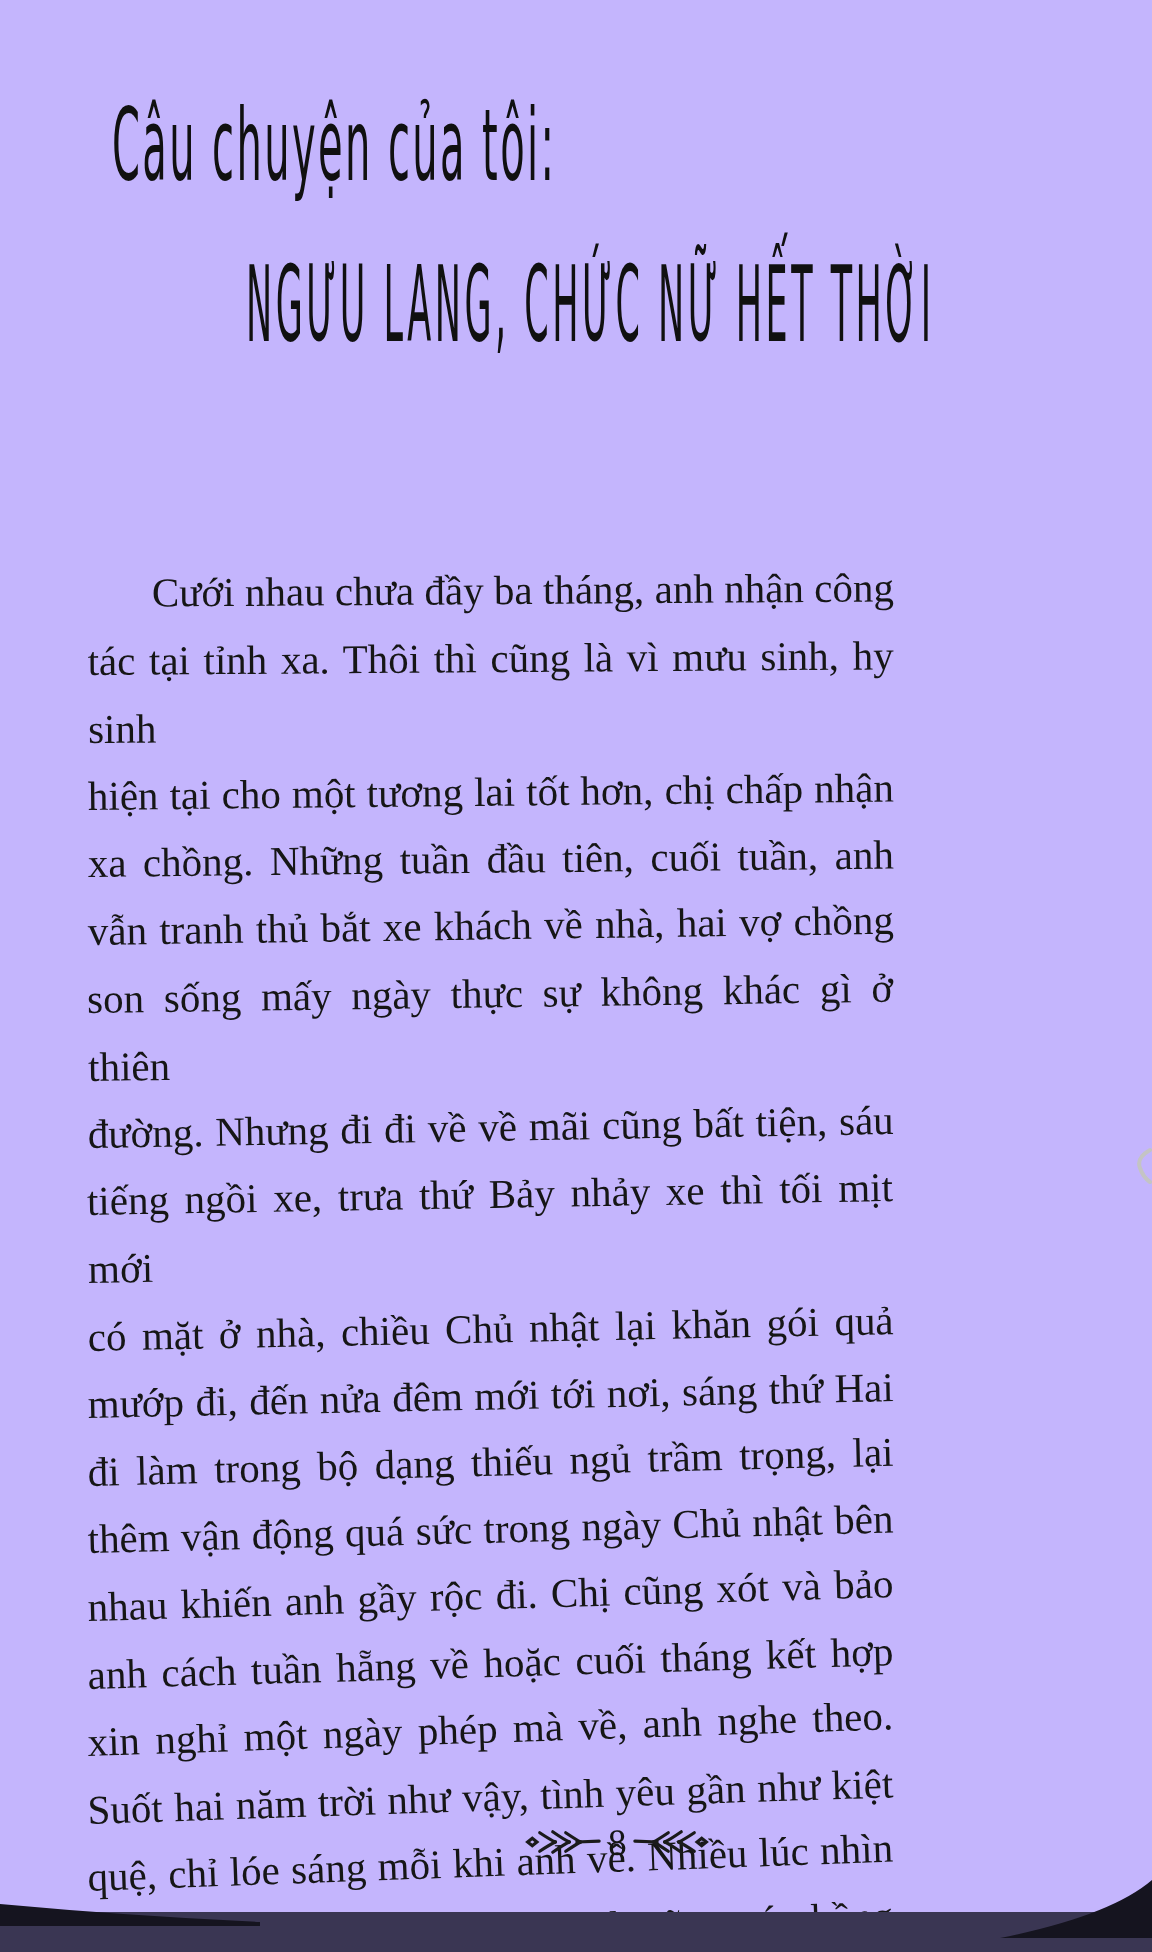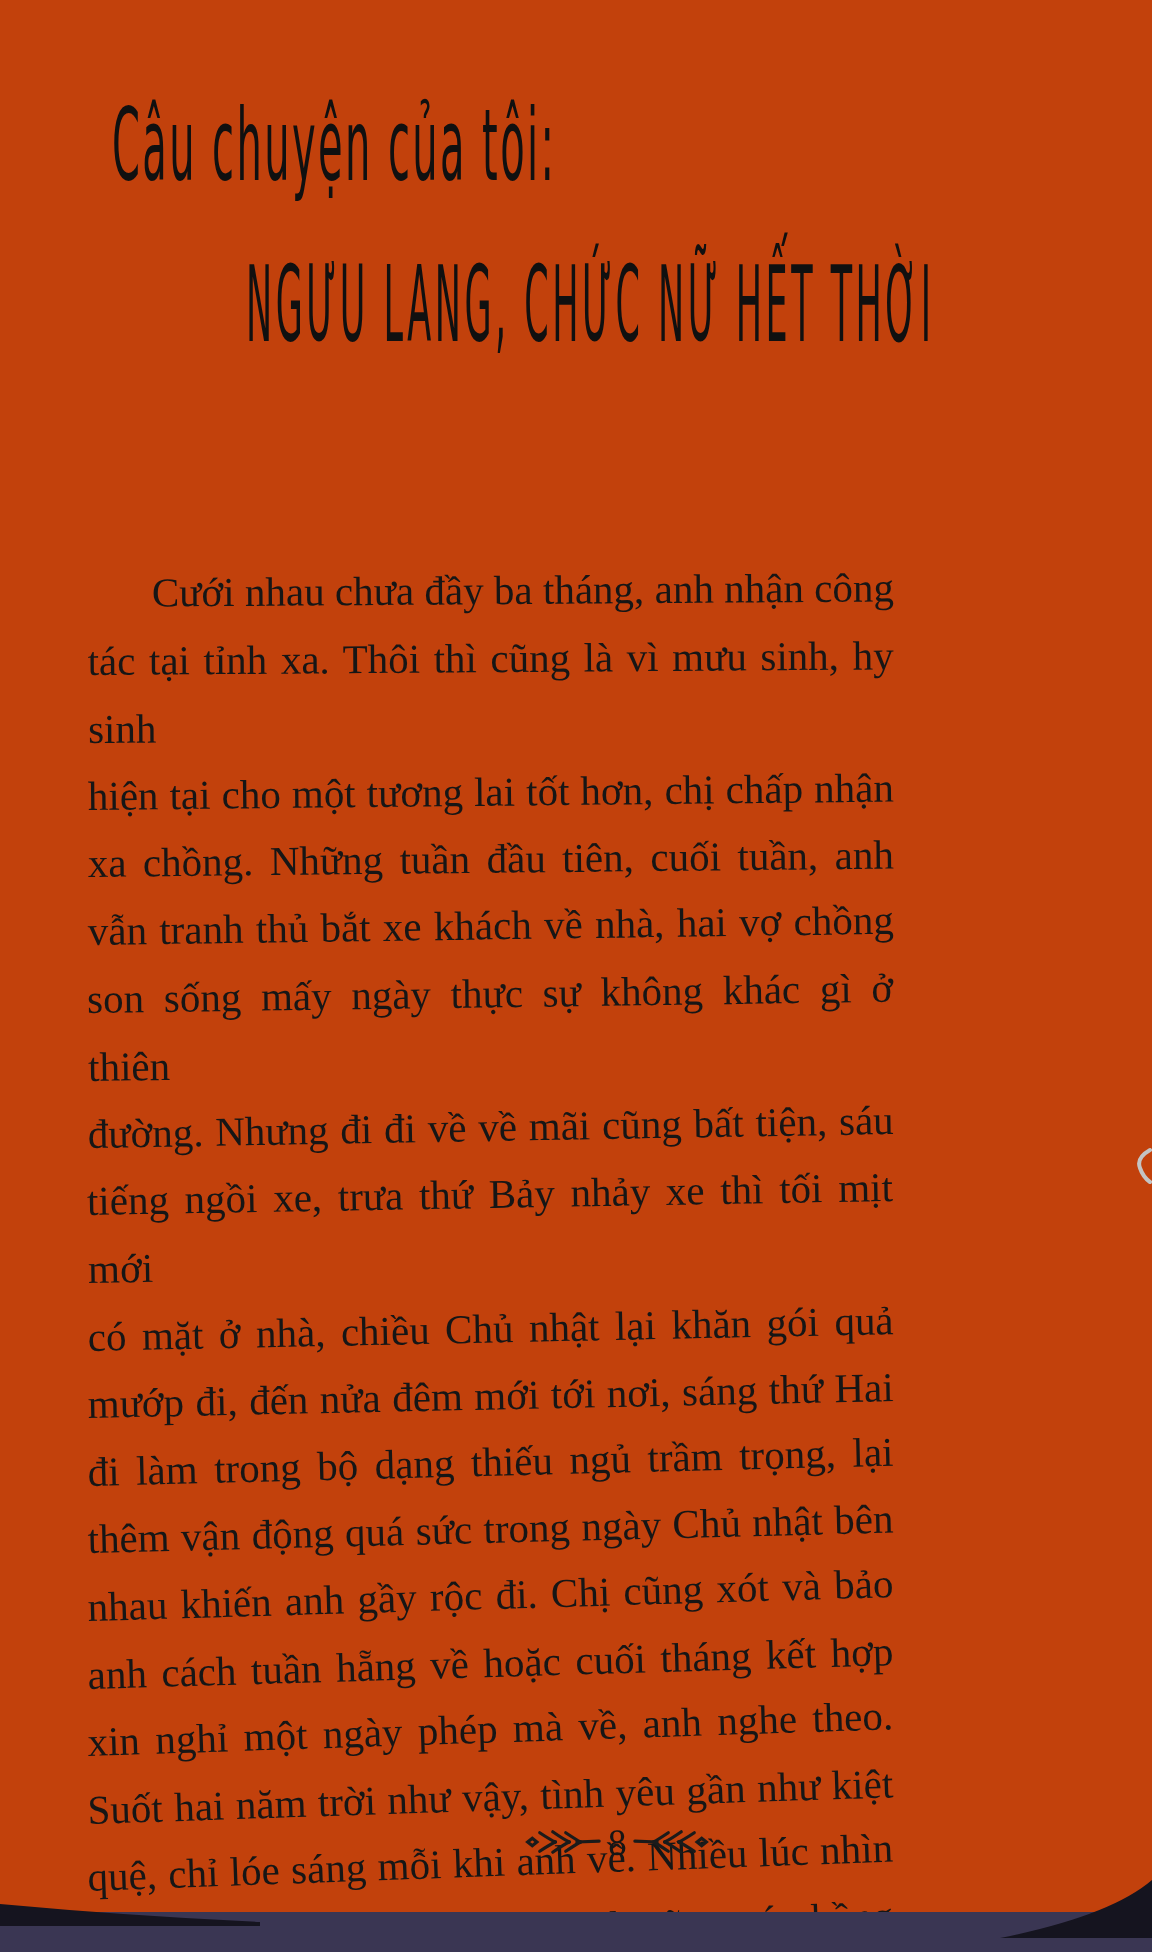--- a/index.html
+++ b/index.html
@@ -1,18 +1,18 @@
 <!DOCTYPE html>
 <html><head>
 <meta charset="utf-8">
 <style>
   html,body{margin:0;padding:0;background:#e8e8e8;}
   .canvas{
     position:relative;width:1152px;height:1952px;margin:0 auto;
-    background:#c2410c;overflow:hidden;
+    background:#c4b5fd;overflow:hidden;
     font-family:"Liberation Serif","DejaVu Serif",serif;color:#1a1a1a;
   }
   
   .kicker{
     position:absolute;left:112px;top:96px;white-space:nowrap;
     font-family:"DejaVu Sans","Liberation Sans",sans-serif;
     font-size:100px;line-height:1;letter-spacing:0.06em;color:#101010;
   }
   .kicker .squeeze{display:inline-block;transform:scale(0.40,1);transform-origin:0 0;}
   .main-title{

